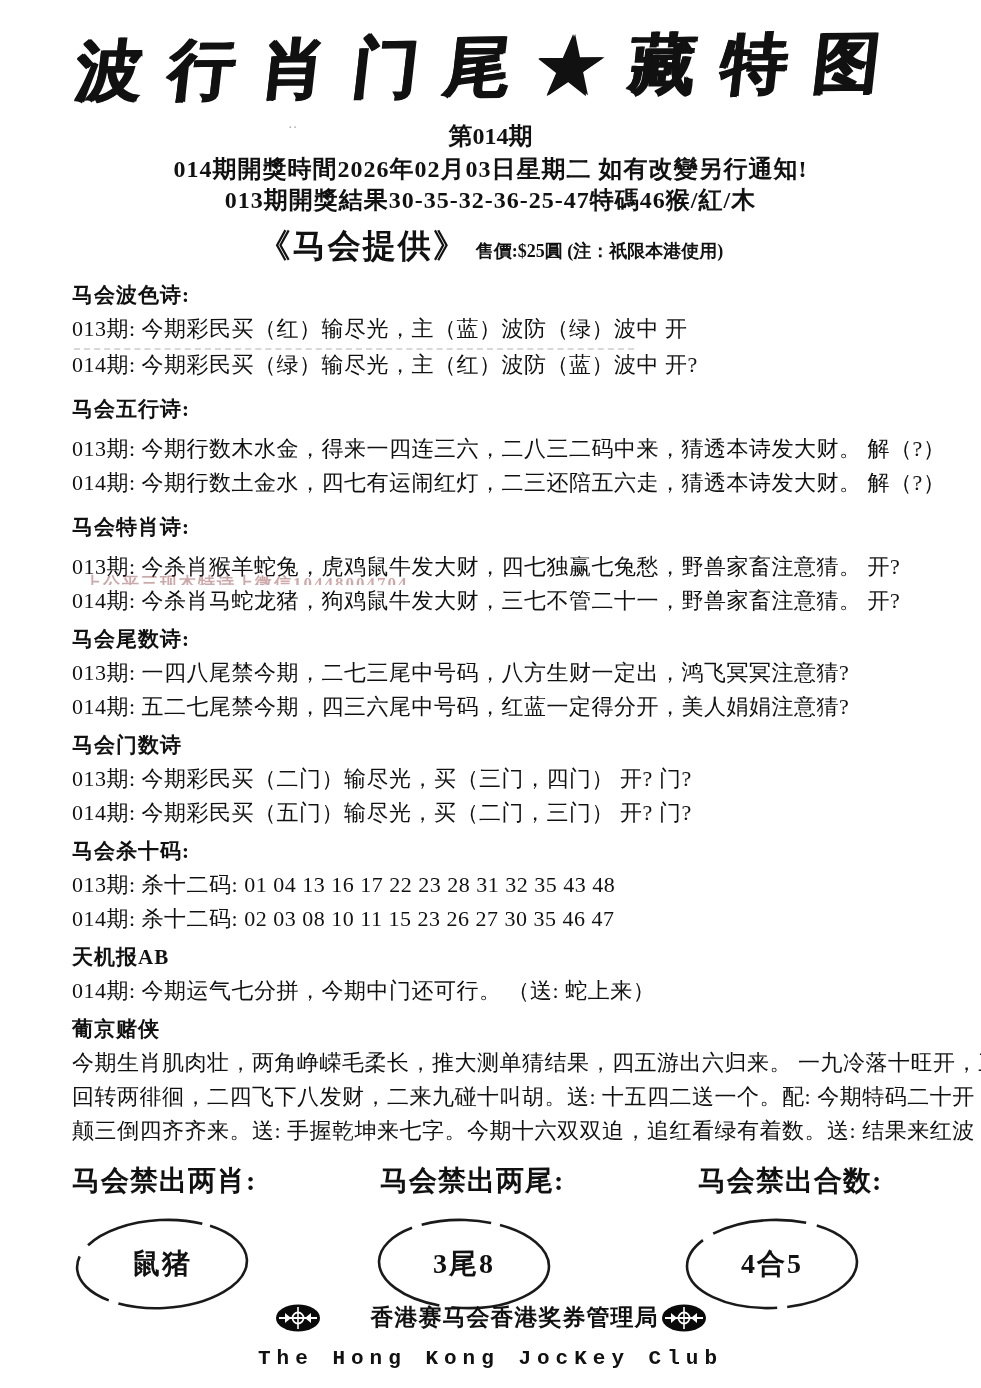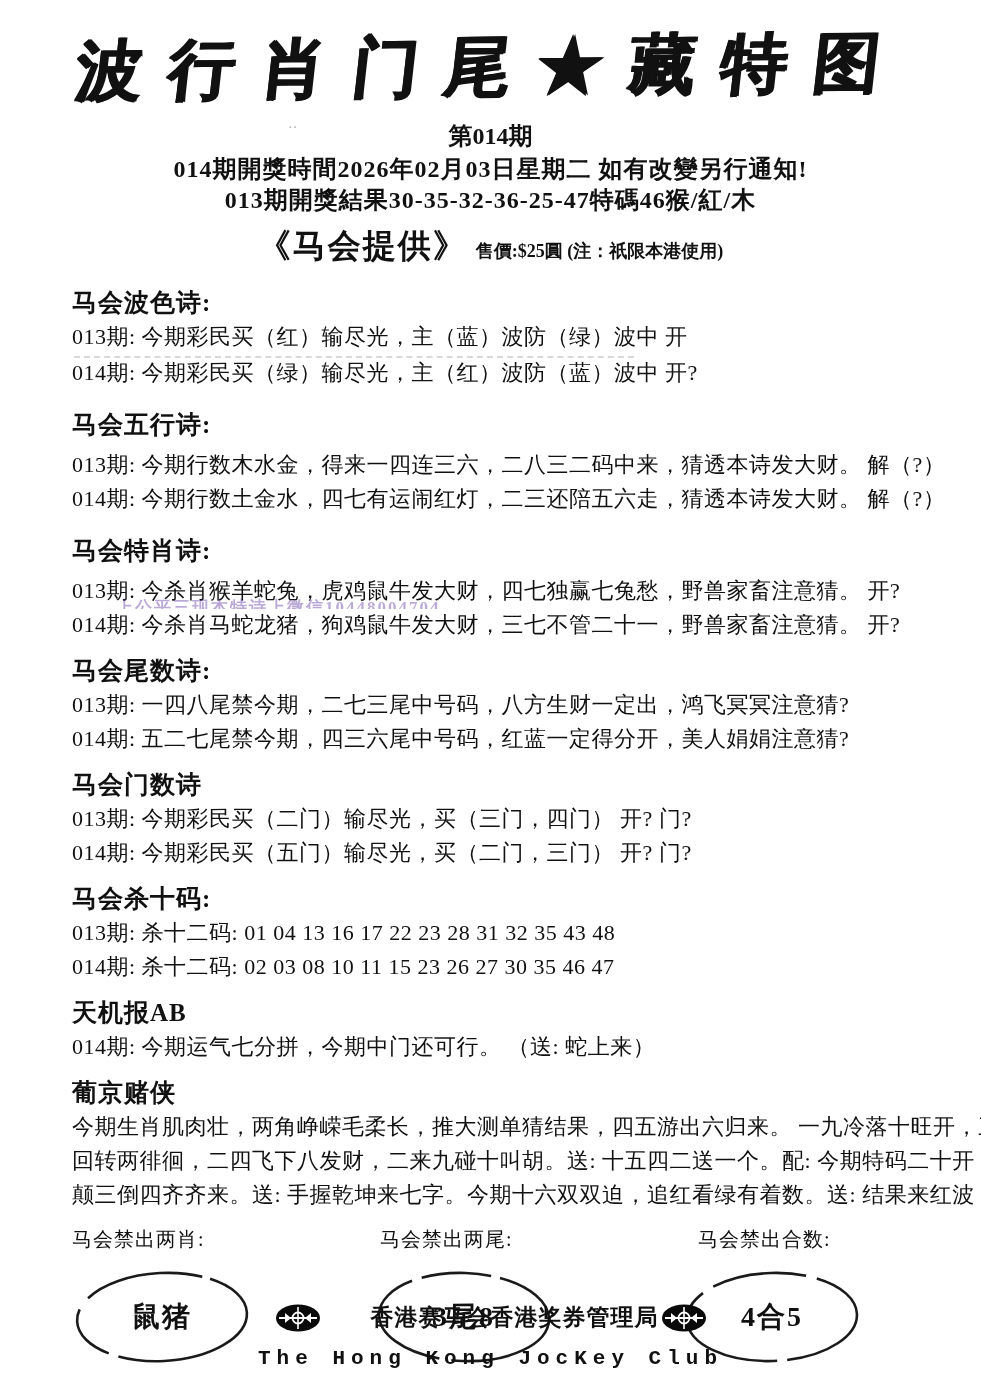--- a/index.html
+++ b/index.html
@@ -21,39 +21,39 @@
   }
   .issue { text-align:center; font-size:24px; font-weight:bold; margin-top:0px; line-height:36px; }
   .meta  { text-align:center; font-size:24px; font-weight:bold; line-height:31px; letter-spacing:1px; }
   .provider-row { text-align:center; margin-top:8px; height:44px; line-height:44px; white-space:nowrap; }
   .provider { font-size:33px; font-weight:bold; letter-spacing:2px;text-align:center; }
   .price-note { font-size:18px; font-weight:bold; margin-left:8px; }
 
   
   .sections { padding:6px 40px 0 72px; }
   .section { position:relative; }
-  .sec-title { font-size:25px; font-weight:bold; line-height:34px; margin-top:12px; letter-spacing:1px; }
+  .sec-title { font-size:21px; font-weight:bold; line-height:34px; margin-top:4px; letter-spacing:1px; }
   .sec-line  { font-size:22px; font-weight:normal; line-height:34px; letter-spacing:0.5px; white-space:nowrap; }
   .sec-gap { height:6px; }
 
   .ghost-dashes {
     width:560px; height:0; border-top:2px dashed #b9b9b9;
     opacity:.55; margin:2px 0 -2px 2px;
   }
   .ghost-text {
     position:absolute; left:12px; top:62px; height:13px; overflow:hidden;
-    font-size:17px; font-weight:bold; color:#4c1d95; opacity:.38;
-    letter-spacing:2px; white-space:nowrap;margin-left:32px;
+    font-size:17px; font-weight:bold; color:#7f1d1d; opacity:.38;
+    letter-spacing:2px; white-space:nowrap;
   }
   .tiny-dots { position:absolute; left:288px; top:120px; color:#777; font-size:14px; opacity:.6; }
 
   
   .bans { display:grid; grid-template-columns:300px 310px 300px; padding:14px 0 0 72px; }
   .ban-col { }
-  .ban-label { font-size:20px; font-weight:normal; letter-spacing:1px; }
+  .ban-label { font-size:28px; font-weight:bold; letter-spacing:1px; }
   .ban-col:nth-child(2) .ban-label { padding-left:8px; }
   .ban-col:nth-child(3) .ban-label { padding-left:16px; }
   .ban-oval { position:relative; width:180px; height:96px; margin-top:16px; }
   .ban-col:nth-child(2) .ban-oval { margin-left:2px; }
   .ban-oval svg { position:absolute; inset:0; }
   .ban-value {
     position:absolute; inset:0; display:flex; align-items:center; justify-content:center;
     font-size:28px; font-weight:bold; letter-spacing:2px;
   }
 

